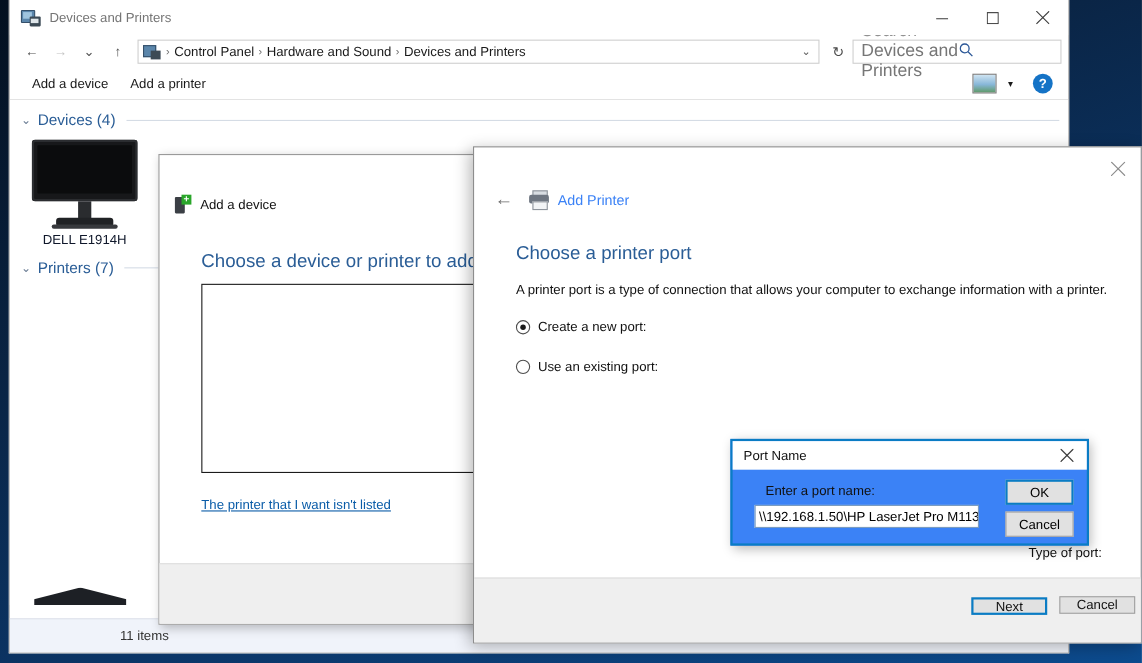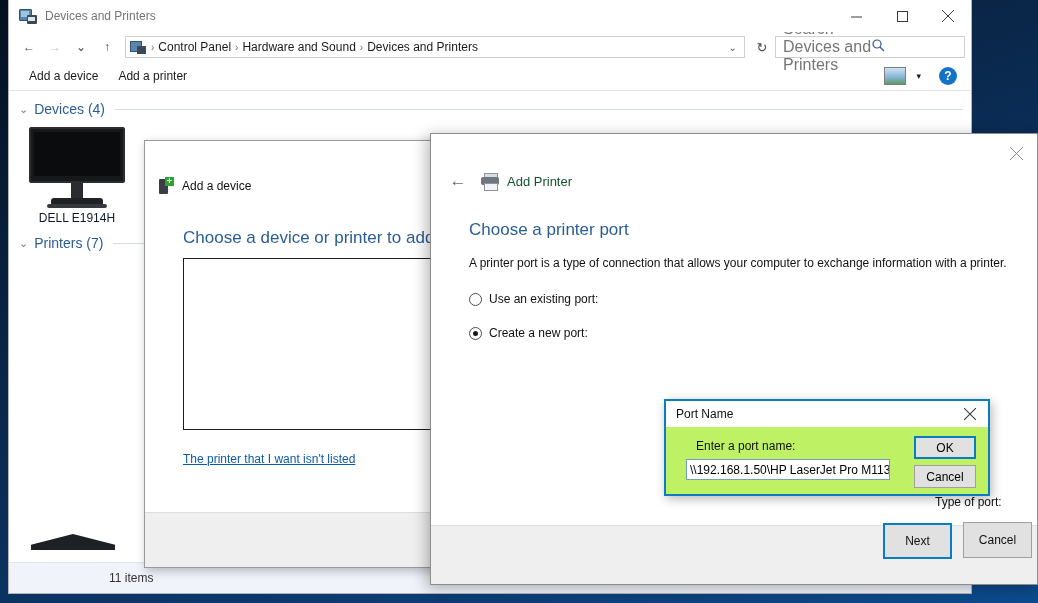--- a/index.html
+++ b/index.html
@@ -111,38 +111,38 @@
   
   .wiz{position:absolute;left:430px;top:133px;width:608px;height:452px;background:#fff;
        border:1px solid #8d8d8d;box-shadow:-3px 3px 14px rgba(0,0,0,.3);box-sizing:border-box;}
   .wiz .xbtn{position:absolute;right:6px;top:6px;width:30px;height:26px;display:flex;align-items:center;justify-content:center;color:#8a8a8a;}
   .wiz .top{display:flex;align-items:center;padding:36px 0 0 14px;}
   .wiz .back{width:26px;height:22px;display:flex;align-items:center;justify-content:center;color:#6b6b6b;font-size:17px;}
   .wiz .pico{width:18px;height:16px;position:relative;margin:0 8px 0 10px;}
   .wiz .pico .b{position:absolute;left:0;top:4px;width:18px;height:8px;background:#6e7681;border-radius:2px;}
   .wiz .pico .p{position:absolute;left:3px;top:0;width:12px;height:5px;background:#d8dde2;border:1px solid #8e949c;}
   .wiz .pico .o{position:absolute;left:3px;top:10px;width:12px;height:6px;background:#f2f4f6;border:1px solid #8e949c;}
-  .wiz .ttl{font-size:13px;color:#14532d;}
+  .wiz .ttl{font-size:13px;color:#3b82f6;}
   .wiz h1{font-size:17px;font-weight:normal;color:#2a5d96;margin:28px 4px 0 38px;}
   .wiz .desc{font-size:12px;color:#111;margin:16px 0 0 38px;}
 
   .row{display:flex;align-items:center;margin-top:14px;padding-left:38px;}
   .radio{width:13px;height:13px;border:1px solid #4d4d4d;border-radius:50%;background:#fff;position:relative;
          margin-right:7px;flex:none;box-sizing:border-box;}
   .radio.on:after{content:"";position:absolute;left:3px;top:3px;width:5px;height:5px;border-radius:50%;background:#1a1a1a;}
   .rlabel{font-size:12px;color:#111;}
   .sublabel{position:absolute;font-size:12px;color:#111;}
 
   .wiz .foot{position:absolute;left:0;right:0;bottom:0;height:58px;background:#efefef;border-top:1px solid #dcdcdc;}
-  .btn{position:absolute;height:36px;border:1px solid #a0a0a0;background:#e1e1e1;font-size:12px;color:#111;
+  .btn{position:absolute;height:16px;border:1px solid #a0a0a0;background:#e1e1e1;font-size:12px;color:#111;
        display:flex;align-items:center;justify-content:center;box-sizing:border-box;}
   .btn.primary{border:2px solid #0a7cc4;background:#e1e1e1;}
 
   
-  .portdlg{position:absolute;left:664px;top:399px;width:326px;height:97px;background:#bef264;
+  .portdlg{position:absolute;left:664px;top:399px;width:326px;height:97px;background:#3b82f6;
            border:2px solid #0a7cc4;box-shadow:2px 3px 10px rgba(0,0,0,.28);box-sizing:border-box;}
   .portdlg .pt{height:26px;background:#fff;display:flex;align-items:center;padding-left:10px;position:relative;}
   .portdlg .pt .ptt{font-size:12px;color:#111;}
   .portdlg .pt .px{position:absolute;right:4px;top:0;width:28px;height:26px;display:flex;align-items:center;justify-content:center;color:#3c3c3c;}
   .portdlg .pbody{position:relative;height:67px;}
   .portdlg .plabel{position:absolute;left:30px;top:12px;font-size:12px;color:#111;}
   .portdlg .pinput{position:absolute;left:20px;top:32px;width:204px;height:21px;background:#fff;border:1px solid #7a9cc0;
                    box-sizing:border-box;display:flex;align-items:center;padding-left:3px;font-size:12px;color:#000;overflow:hidden;white-space:nowrap;}
   .caret{display:inline-block;width:1px;height:14px;background:#000;margin-left:1px;vertical-align:-2px;}
   .portdlg .pok{position:absolute;right:12px;top:9px;width:62px;height:23px;border:2px solid #0a7cc4;background:#e1e1e1;
@@ -290,28 +290,28 @@
         <div class="p"></div>
         <div class="b"></div>
         <div class="o"></div>
       </div>
     <div class="ttl">Add Printer</div>
   </div>
 
   <h1>Choose a printer port</h1>
   <div class="desc">A printer port is a type of connection that allows your computer to exchange information with a printer.</div>
 
+  <div class="row" style="margin-top:20px;">
+    <span class="radio on"></span>
+    <span class="rlabel">Create a new port:</span>
+  </div>
+
   <div class="row" style="margin-top:22px;">
     <span class="radio"></span>
     <span class="rlabel">Use an existing port:</span>
-  </div>
-
-  <div class="row" style="margin-top:20px;">
-    <span class="radio on"></span>
-    <span class="rlabel">Create a new port:</span>
   </div>
 
   <div class="sublabel" style="left:504px;top:361px;">Type of port:</div>
 
   <div class="foot"></div>
   <div class="btn primary" style="left:452px;bottom:25px;width:69px;">Next</div>
   <div class="btn" style="left:532px;bottom:26px;width:69px;">Cancel</div>
 </div>
 
 <div class="portdlg">

